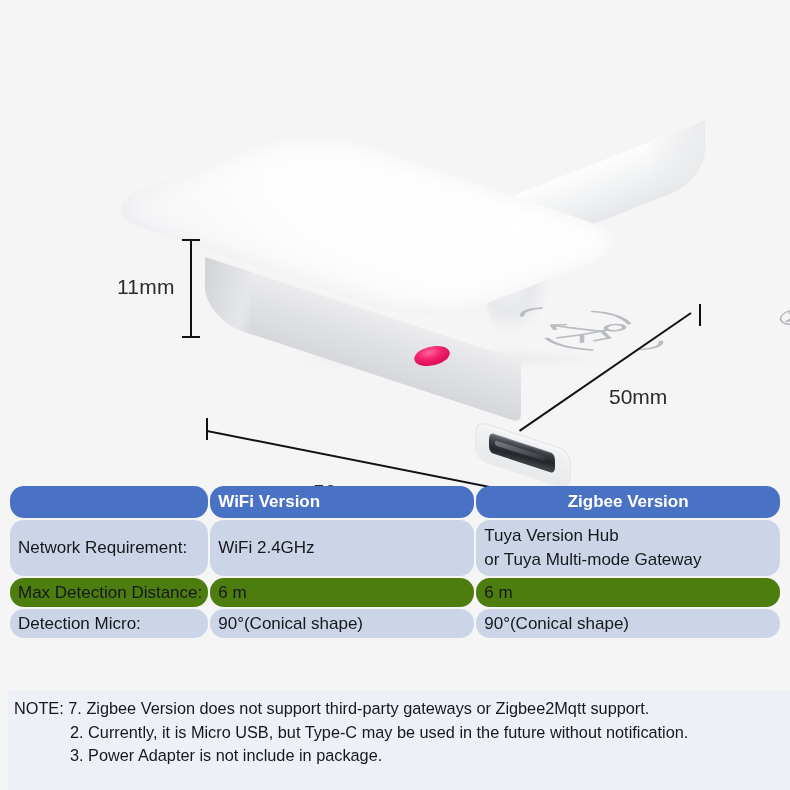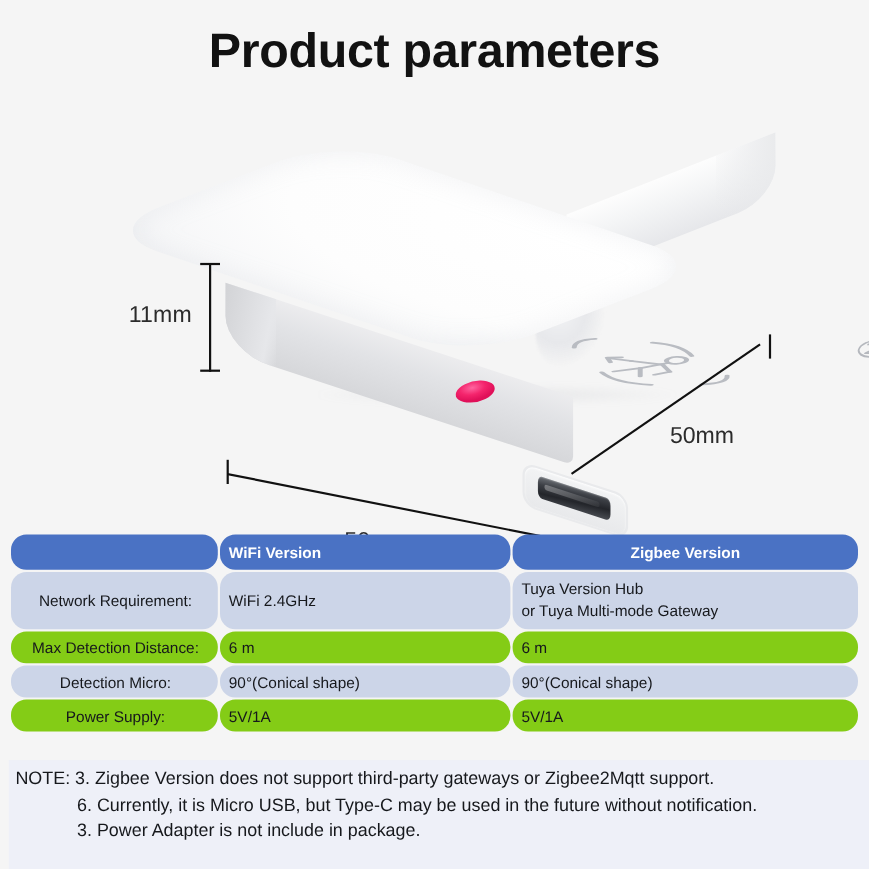--- a/index.html
+++ b/index.html
@@ -137,46 +137,45 @@
             transform: rotate(-34.5deg); transform-origin: 0 0; }
   .d-cap-r{ left: 682px; top: 204px; width: 2px; height: 22px; }
   .label-50mm-r {
     position:absolute; left: 592px; top: 285px;
     font-size: 21px; color:#2b2b2b;
   }
 
   
   .table-wrap { position: absolute; left: 8px; top: 484px; width: 774px; }
   table { width: 100%; border-collapse: separate; border-spacing: 2px 2px; }
-  th, td { font-size: 14px; color: #16181c; padding: 0 8px; vertical-align: middle; border-radius: 14px; }
+  th, td { font-size: 17px; color: #16181c; padding: 0 8px; vertical-align: middle; border-radius: 14px; }
   thead th { background:#4a72c4; color:#fff; font-weight:bold; height: 32px; }
   thead th.blank { background:#4a72c4; }
-  .c-label { width: 188px; text-align: center; white-space: nowrap; padding-right: 6px; }
+  .c-label { width: 188px; text-align: left; white-space: nowrap; padding-right: 6px; }
   .c-val   { width: 264px; text-align: left; }
   tbody tr.even td { background:#ccd5e8; }
-  tbody tr.odd  td { background:#84cc16; }
+  tbody tr.odd  td { background:#4d7c0f; }
   td.two-line { line-height: 1.42; padding-top:4px; padding-bottom:4px; }
   tbody tr.tall td { height: 52px; }
   tbody tr.norm td { height: 29px; }
 
   
   .notes {
     position:absolute; left: 8px; top: 691px; width: 782px; height: 99px;
     background:#eef0f8;
     padding: 6px 4px 0 6px;
   }
   .note-line { font-size: 16.3px; color:#16181c; line-height: 23.5px; white-space: nowrap; }
   .note-line.indent { padding-left: 56px; }
 </style>
 </head>
 <body>
 
 <div id="page">
 
-  <div class="title">Product parameters</div>
 
   <div class="hero">
 
     <div class="device">
       <div class="shadow"></div>
       <div class="corner-blend"></div>
       <div class="front-face"></div>
       <div class="right-face"></div>
       <div class="top-face"></div>
 
@@ -251,28 +250,23 @@
         <tr class="odd norm">
           <td class="c-label">Max Detection Distance:</td>
           <td class="c-val">6 m</td>
           <td>6 m</td>
         </tr>
         <tr class="even norm">
           <td class="c-label">Detection Micro:</td>
           <td class="c-val">90°(Conical shape)</td>
           <td>90°(Conical shape)</td>
         </tr>
-        <tr class="odd norm">
-          <td class="c-label">Power Supply:</td>
-          <td class="c-val">5V/1A</td>
-          <td>5V/1A</td>
-        </tr>
       </tbody>
     </table>
   </div>
 
   <div class="notes">
-    <div class="note-line">NOTE: 3. Zigbee Version does not support third-party gateways or Zigbee2Mqtt support.</div>
-    <div class="note-line indent">6. Currently, it is Micro USB, but Type-C may be used in the future without notification.</div>
+    <div class="note-line">NOTE: 7. Zigbee Version does not support third-party gateways or Zigbee2Mqtt support.</div>
+    <div class="note-line indent">2. Currently, it is Micro USB, but Type-C may be used in the future without notification.</div>
     <div class="note-line indent">3. Power Adapter is not include in package.</div>
   </div>
 
 </div>
 
 </body></html>

